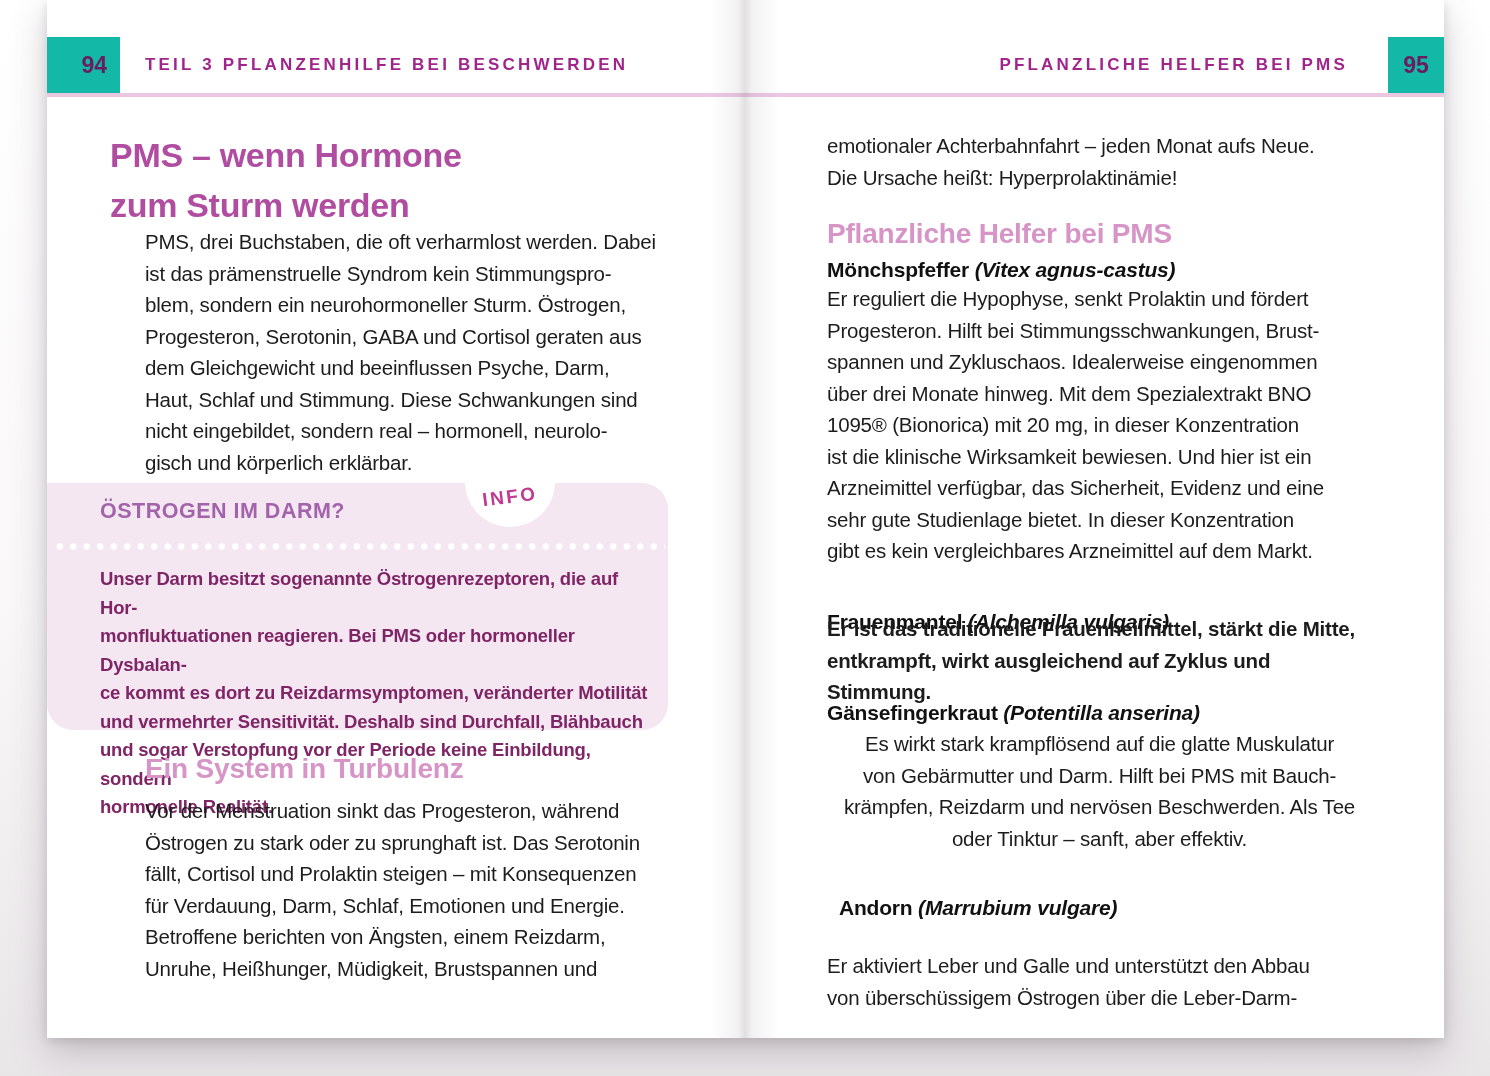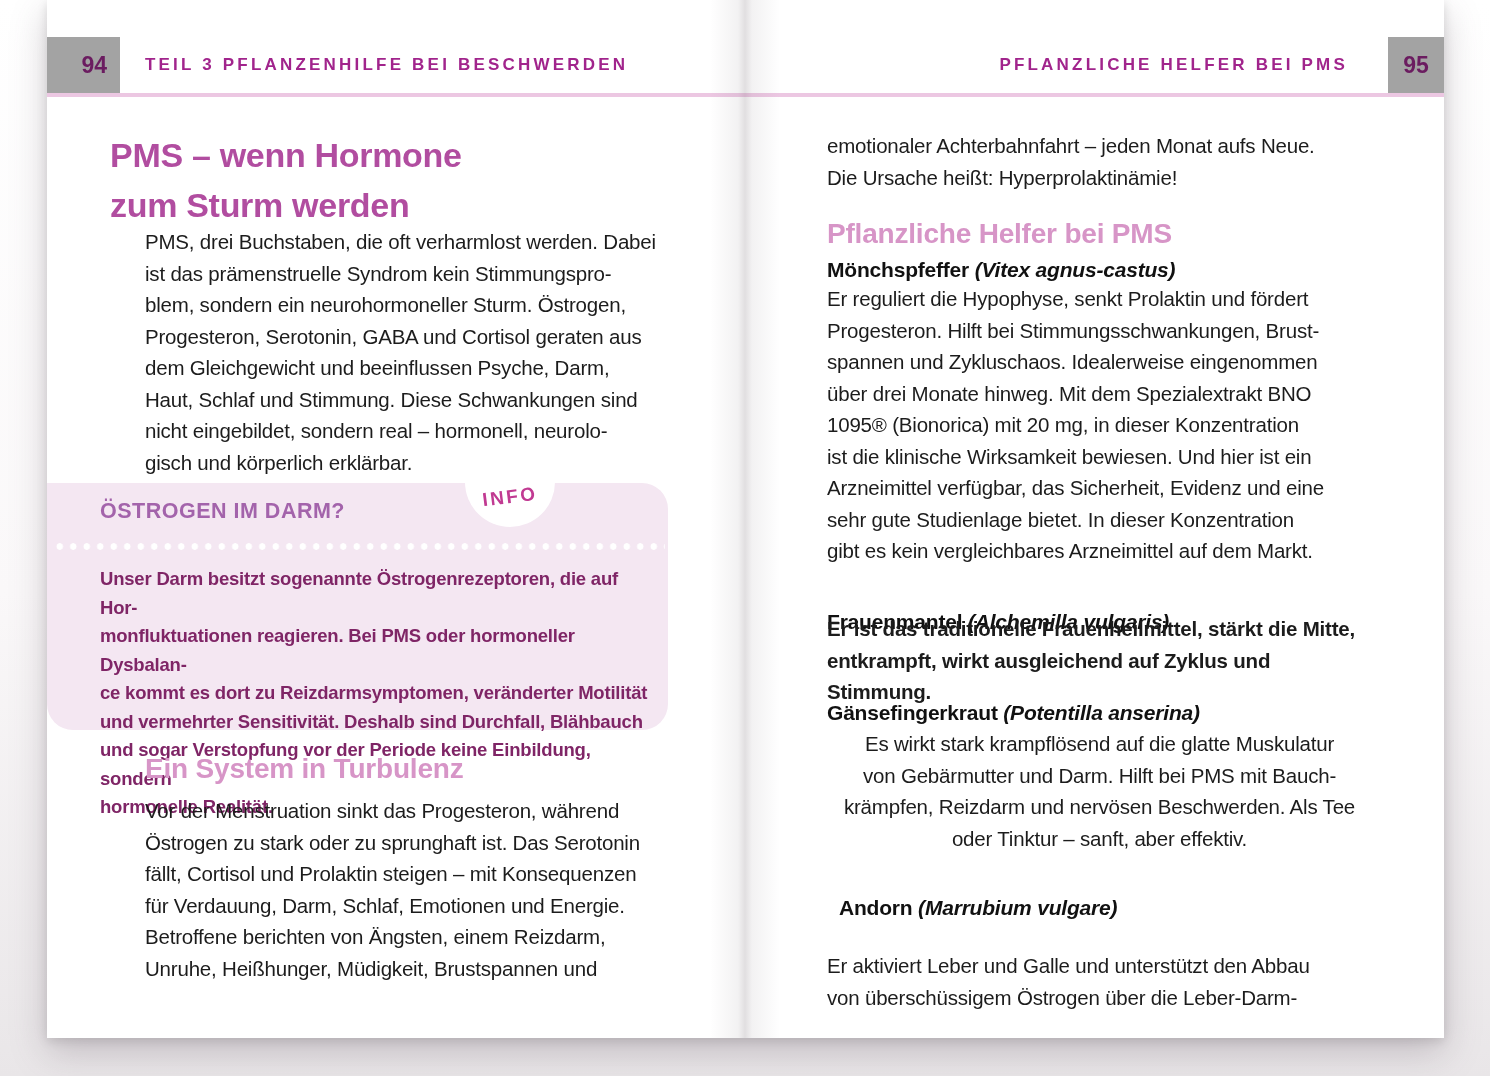--- a/index.html
+++ b/index.html
@@ -14,21 +14,21 @@
     background:#ffffff;
     box-shadow:0 14px 34px rgba(95,80,92,.28),0 3px 10px rgba(0,0,0,.12);
   }
   .spine{
     position:absolute;left:663px;top:0;width:70px;height:1038px;pointer-events:none;
     background:linear-gradient(to right,rgba(255,255,255,0) 0%,rgba(118,108,116,.09) 40%,rgba(118,108,116,.22) 50%,rgba(118,108,116,.09) 60%,rgba(255,255,255,0) 100%);
   }
   
   .header-rule{position:absolute;left:0;top:93px;width:1397px;height:4px;background:#ecc7e2;}
   .pagenum{
-    position:absolute;top:37px;height:56px;background:#a3a3a3;color:#6b1c60;
+    position:absolute;top:37px;height:56px;background:#14b8a6;color:#6b1c60;
     font-size:23px;font-weight:bold;display:flex;align-items:center;
   }
   .pagenum.left{left:0;width:73px;justify-content:flex-end;padding-right:13px;box-sizing:border-box;}
   .pagenum.right{right:0;width:56px;justify-content:center;}
   .running-head{
     position:absolute;top:37px;height:56px;display:flex;align-items:center;
     font-size:17px;font-weight:bold;letter-spacing:3.2px;color:#a1248c;white-space:nowrap;
   }
   .running-head.left{left:98px;}
   .running-head.right{right:96px;}

